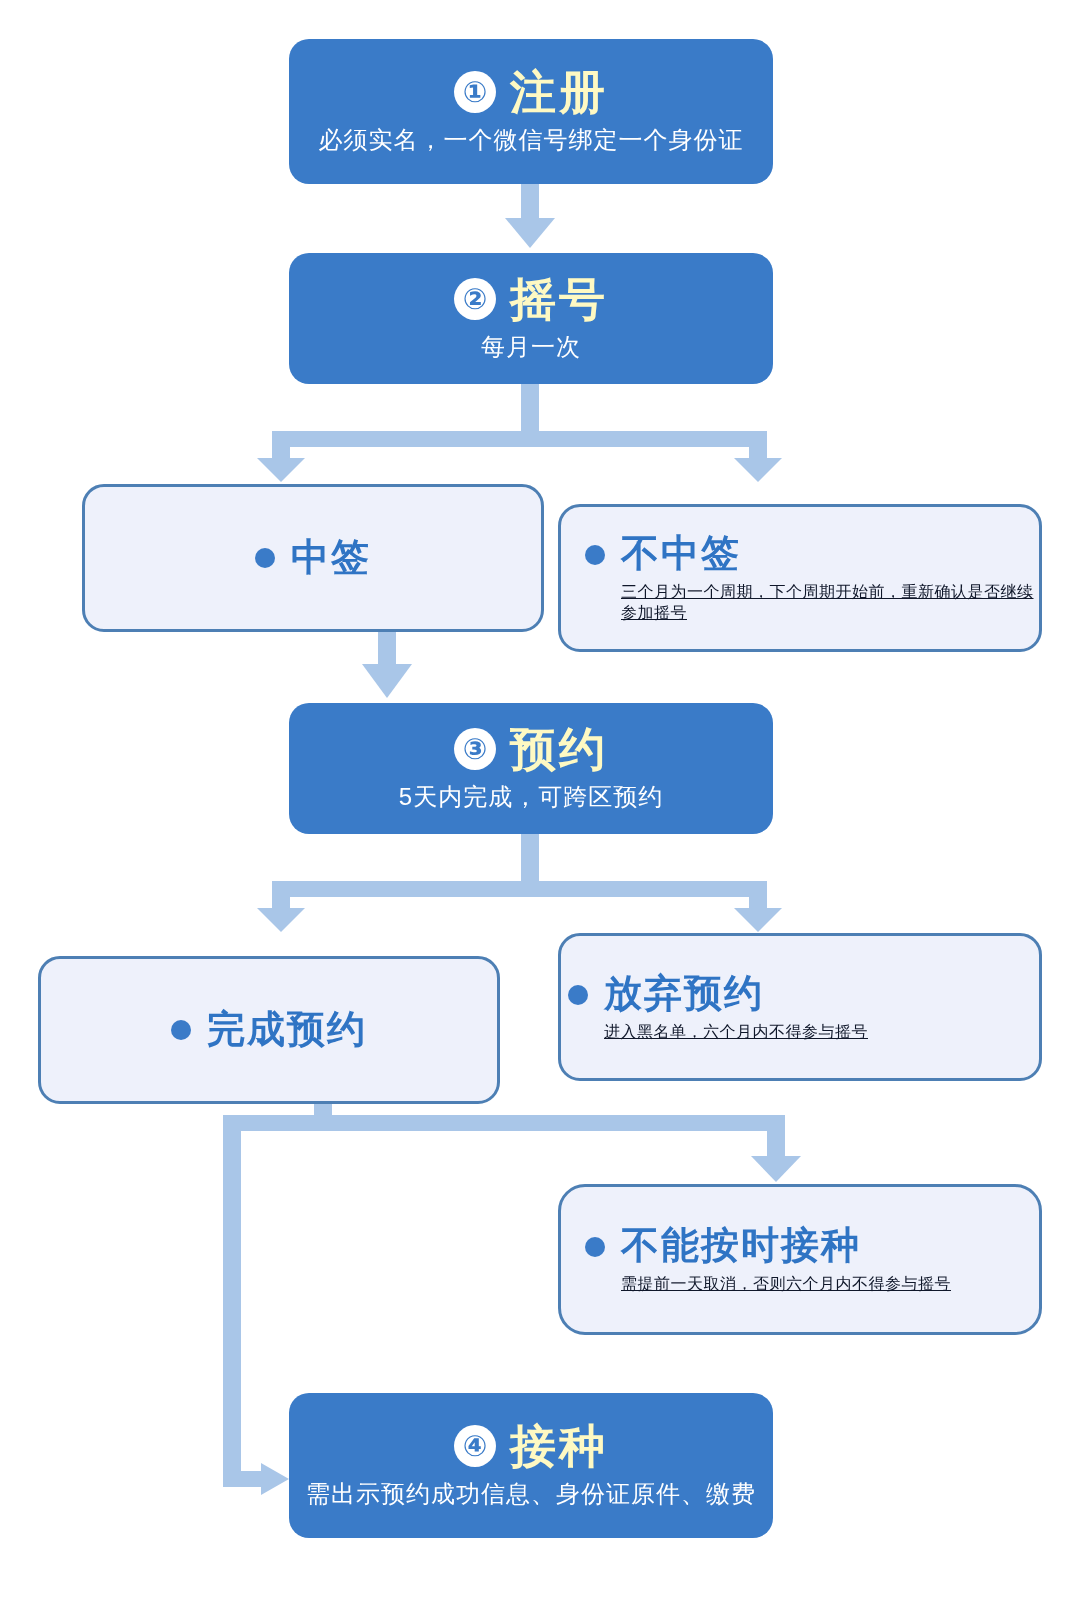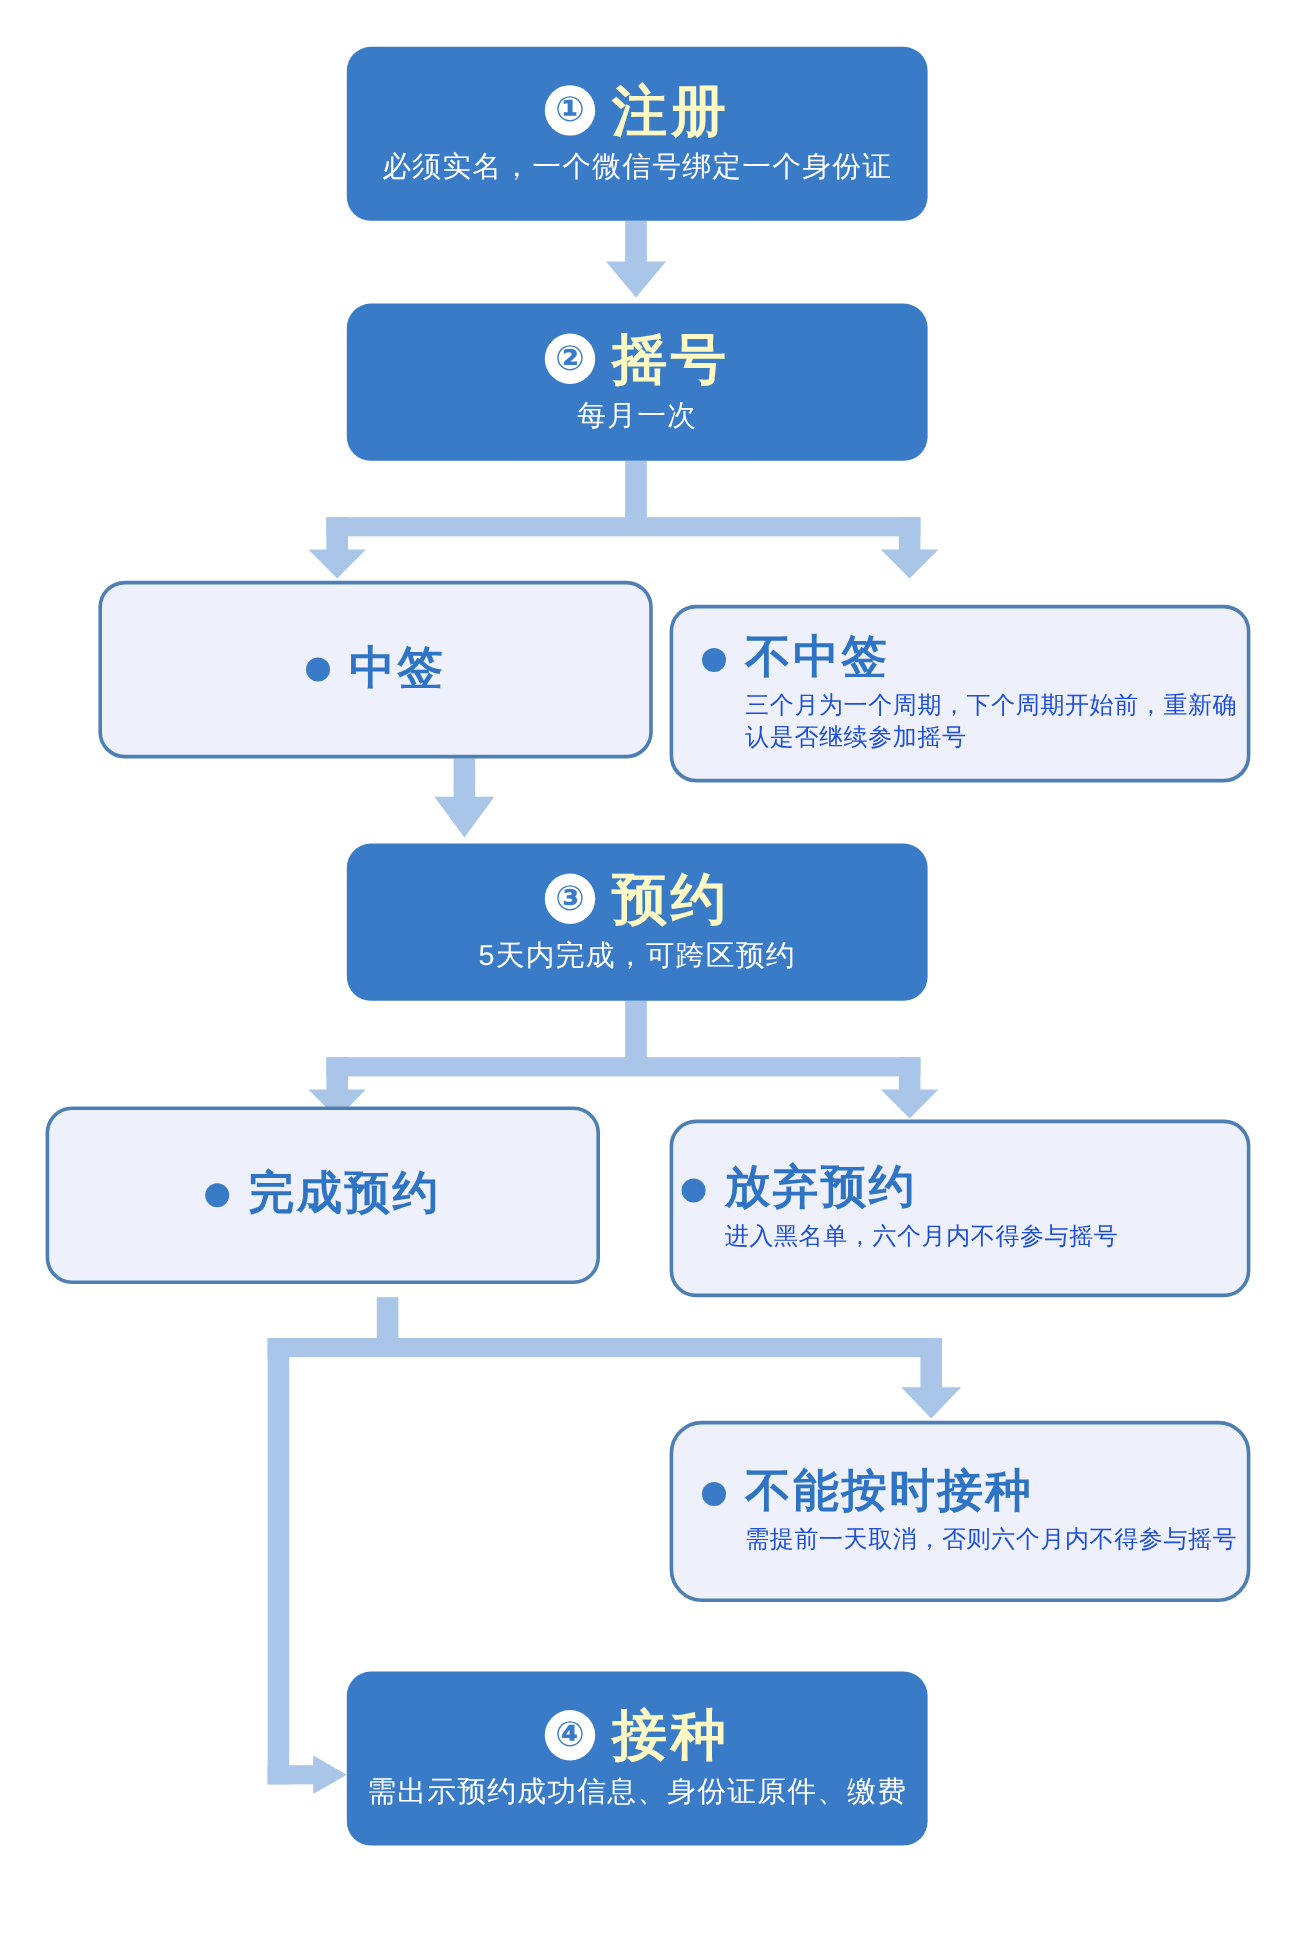--- a/index.html
+++ b/index.html
@@ -125,34 +125,35 @@
   }
   .light-title {
     font-size: 38px;
     font-weight: bold;
     color: #2f74c4;
     letter-spacing: 2px;
     line-height: 1.15;
   }
   .light-sub {
     margin-top: 5px;
-    font-size: 20px;
-    color: #1d4ed8;
+    font-size: 16px;
+    color: #0f172a;
     letter-spacing: 0.5px;
     line-height: 1.35;
     max-width: 420px;
+    text-decoration: underline;
   }
 
   
   #node-register   { left: 289px; top: 39px;   width: 484px; height: 145px; }
   #node-lottery    { left: 289px; top: 253px;  width: 484px; height: 131px; }
   #node-win        { left: 38px;  top: 484px;  width: 462px; height: 148px; margin-left: 44px; }
   #node-nowin      { left: 558px; top: 504px;  width: 484px; height: 148px; }
   #node-appoint    { left: 289px; top: 703px;  width: 484px; height: 131px; }
-  #node-done       { left: 38px;  top: 922px;  width: 462px; height: 148px; }
+  #node-done       { left: 38px;  top: 956px;  width: 462px; height: 148px; }
   #node-giveup     { left: 558px; top: 933px;  width: 484px; height: 148px; }
   #node-miss       { left: 558px; top: 1184px; width: 484px; height: 151px; border-radius: 27px; }
   #node-vaccinate  { left: 289px; top: 1393px; width: 484px; height: 145px; }
 </style>
 </head>
 <body>
 
 <div id="canvas">
 
   <svg id="connectors" viewBox="0 0 1080 1624">

